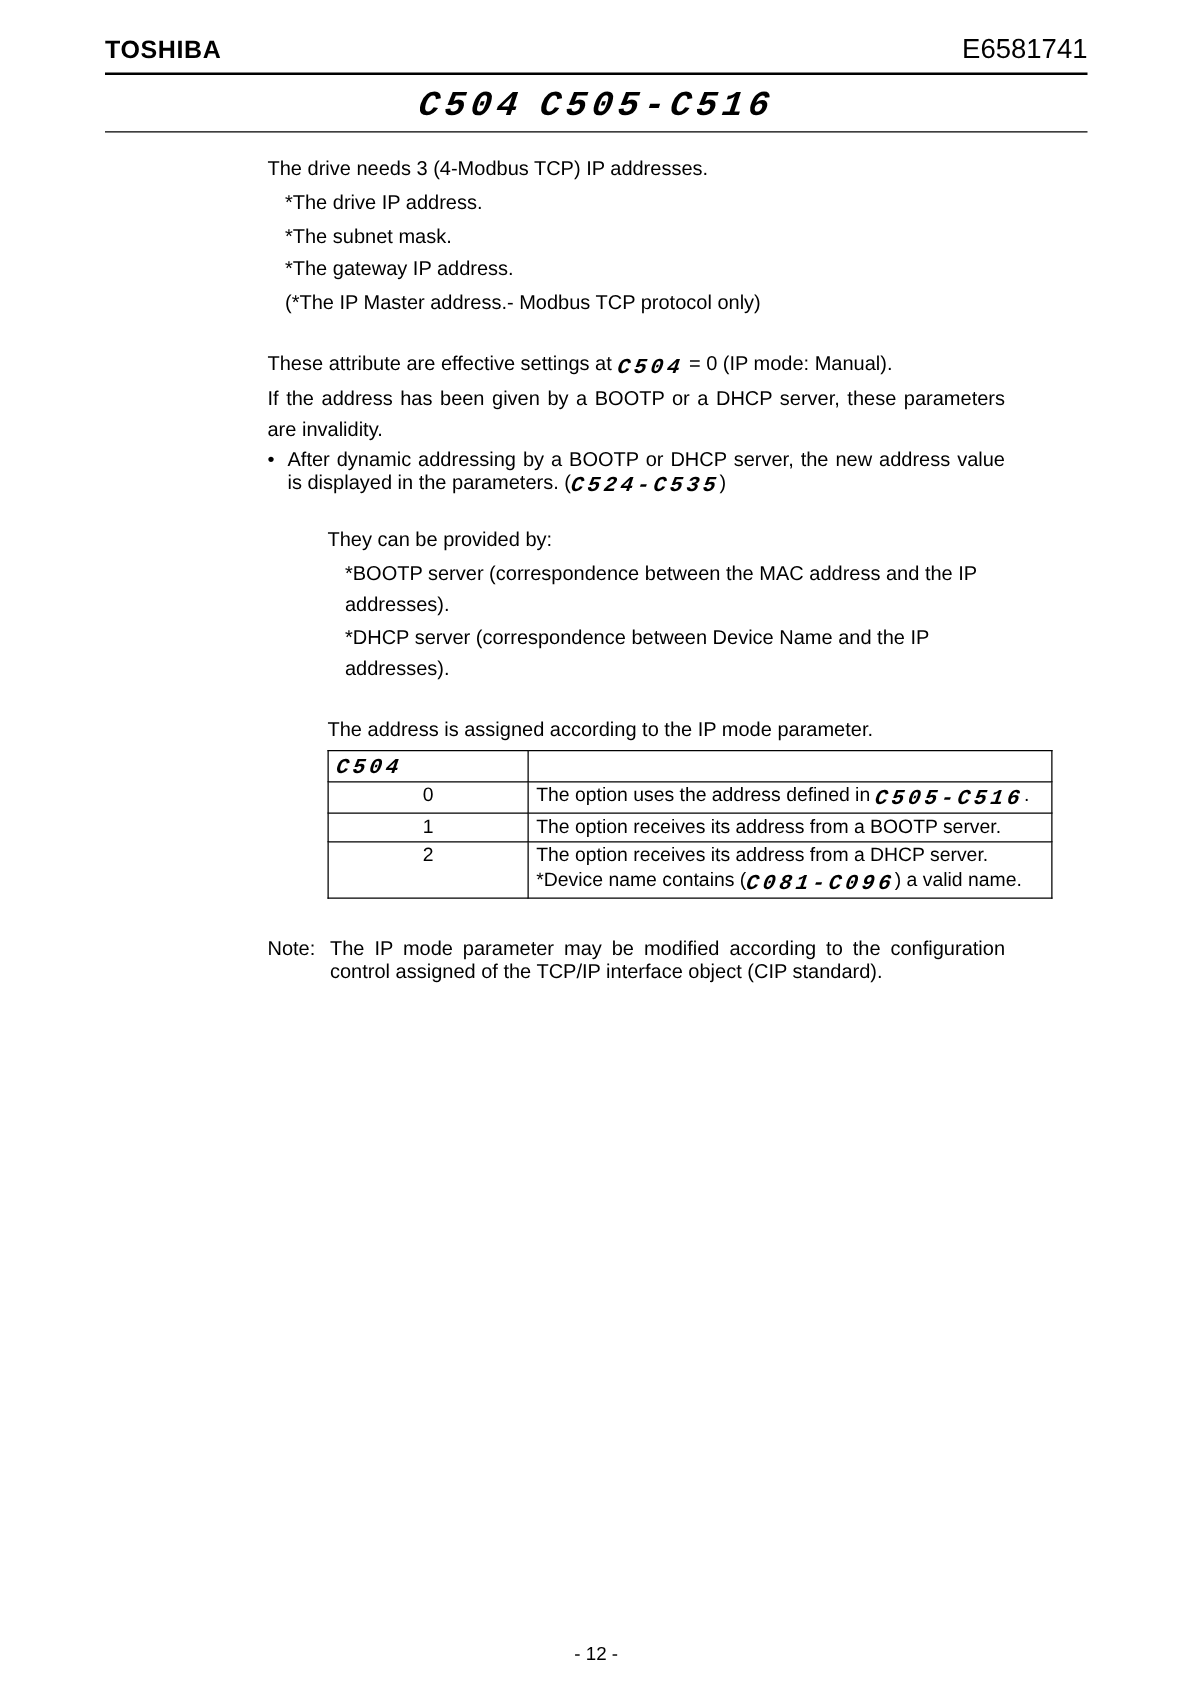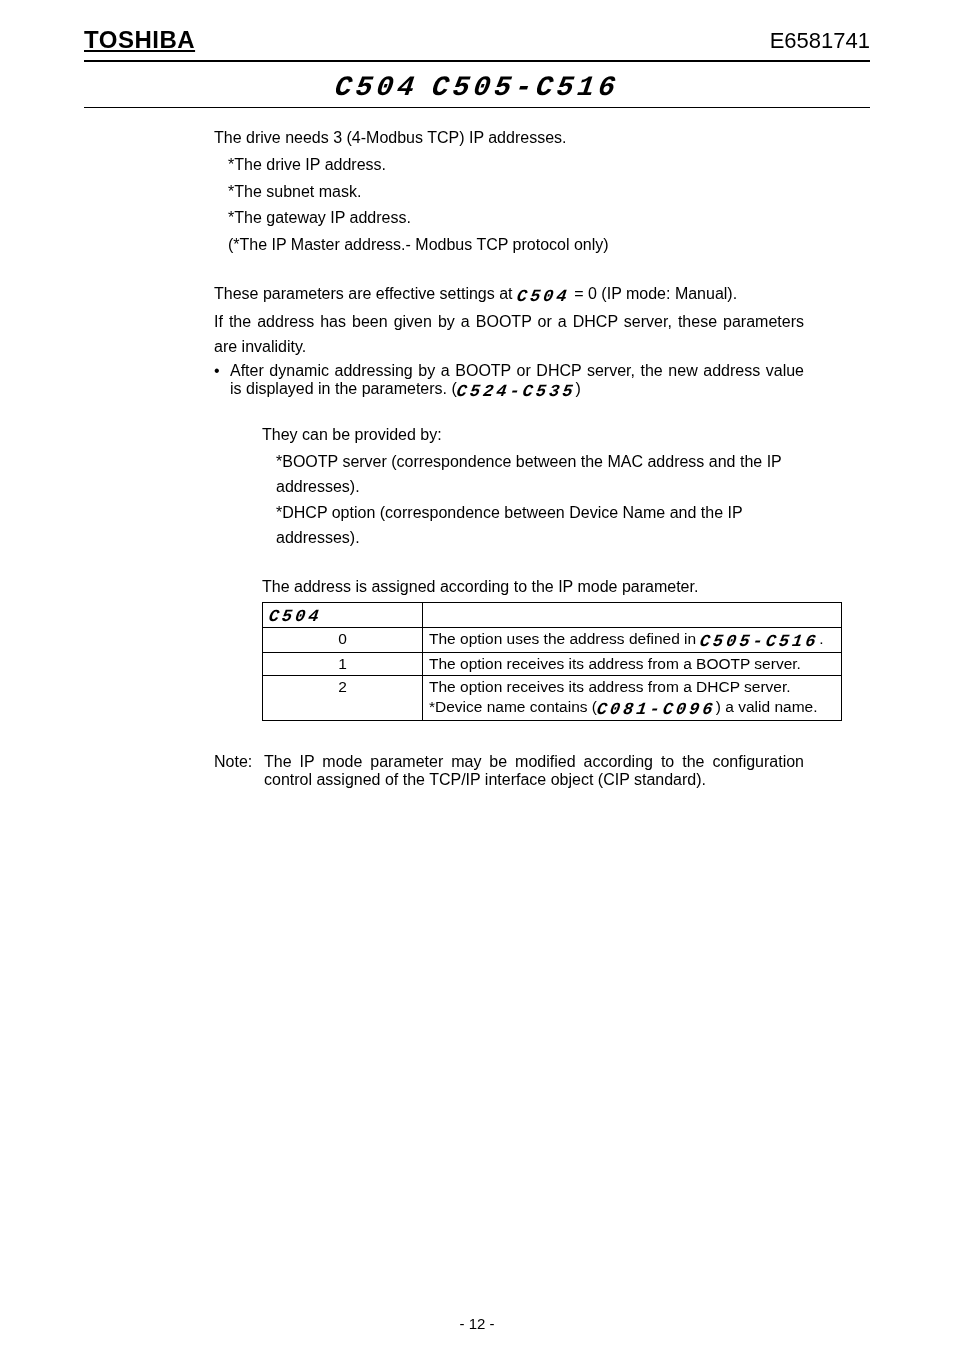--- a/index.html
+++ b/index.html
@@ -17,24 +17,23 @@
     }
     .header-row {
       display: flex;
       justify-content: space-between;
       align-items: flex-end;
       border-bottom: 2.5px solid #000;
       padding-bottom: 6px;
     }
     .brand {
       font-weight: 900;
-      font-size: 24px;
+      font-size: 20px;
       letter-spacing: 0.5px;
       font-family: Arial, sans-serif;
-      text-decoration: underline;
     }
     .docnum { font-size: 22px; }
     .seg-title {
       margin-top: 10px;
       text-align: center;
       border-bottom: 1px solid #000;
       padding-bottom: 4px;
       font-size: 28px;
       display: flex;
       justify-content: center;
@@ -115,35 +114,35 @@
 
   <div class="content">
     <p>The drive needs 3 (4-Modbus TCP) IP addresses.</p>
     <p class="indent">*The drive IP address.</p>
     <p class="indent">*The subnet mask.</p>
     <p class="indent">*The gateway IP address.</p>
     <p class="indent">(*The IP Master address.- Modbus TCP protocol only)</p>
 
     <div class="block">
       <p>
-        <span>These parameters are effective settings at </span><span class="inline-seg">C504</span><span> = 0 (IP mode: Manual).</span>
+        <span>These attribute are effective settings at </span><span class="inline-seg">C504</span><span> = 0 (IP mode: Manual).</span>
       </p>
       <p>If the address has been given by a BOOTP or a DHCP server, these parameters are invalidity.</p>
       <div class="bullet">
         <div class="mk">•</div>
         <div class="tx">
           <span>After dynamic addressing by a BOOTP or DHCP server, the new address value is displayed in the parameters. (</span><span class="inline-seg">C524-C535</span><span>)</span>
         </div>
       </div>
     </div>
 
     <div class="block-tight">
       <p>They can be provided by:</p>
       <p class="indent">*BOOTP server (correspondence between the MAC address and the IP addresses).</p>
-      <p class="indent">*DHCP option (correspondence between Device Name and the IP addresses).</p>
+      <p class="indent">*DHCP server (correspondence between Device Name and the IP addresses).</p>
     </div>
 
     <div class="block-tight">
       <p>The address is assigned according to the IP mode parameter.</p>
       <table class="ipmode">
         <tbody>
             <tr>
           <td class="col-a"><span class="inline-seg">C504</span></td>
           <td></td>
         </tr>

